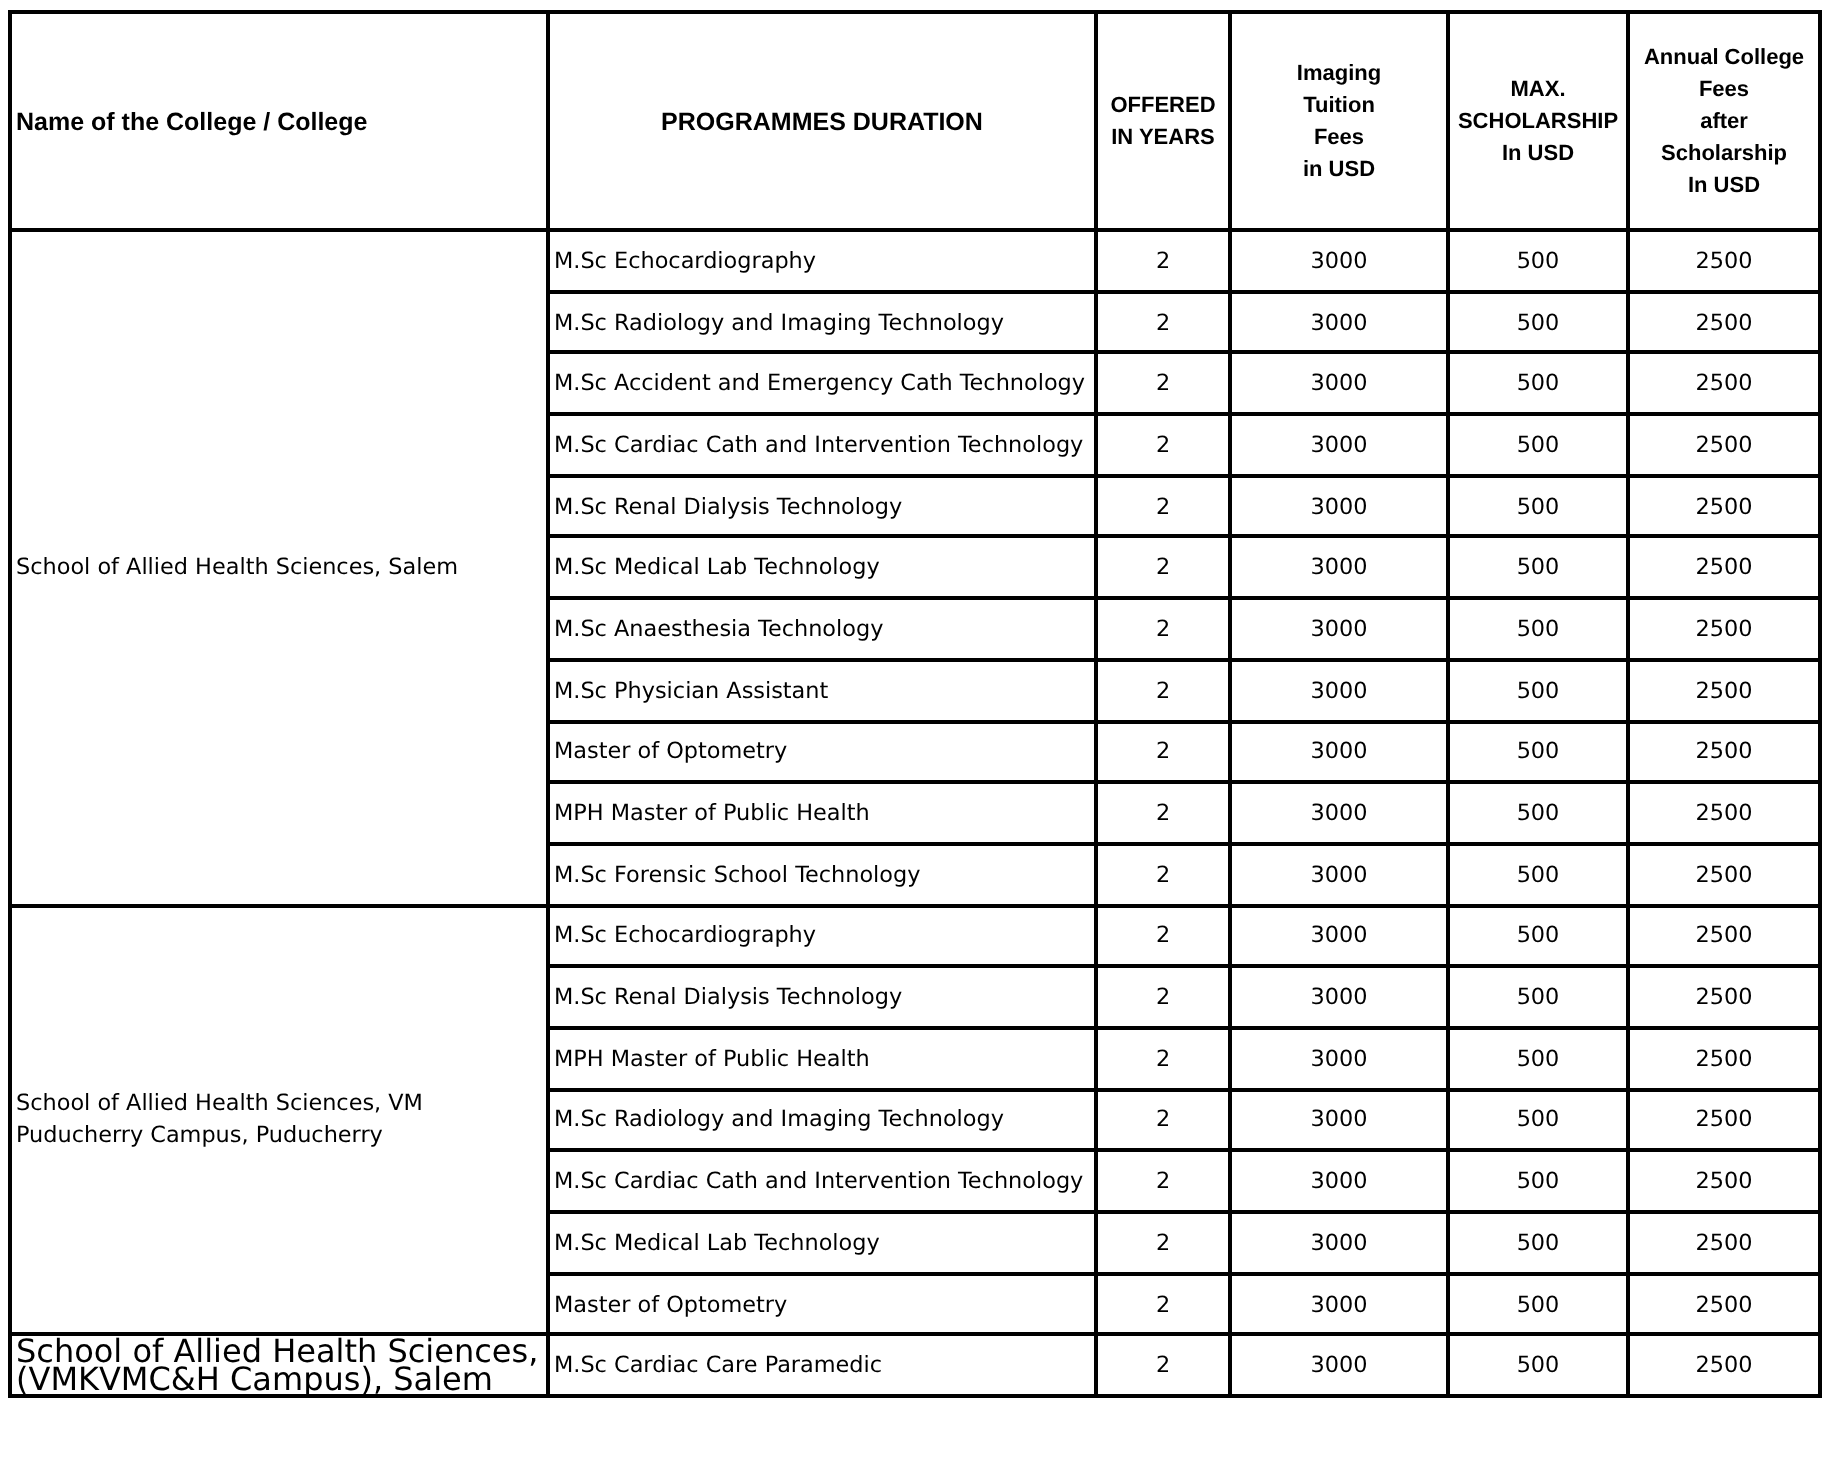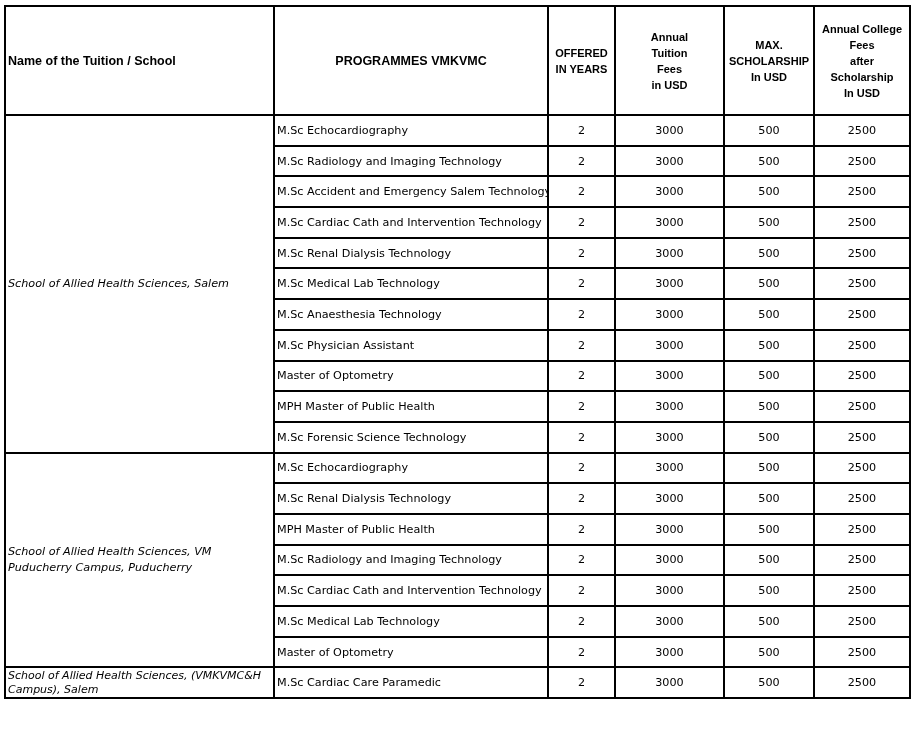--- a/index.html
+++ b/index.html
@@ -27,46 +27,46 @@
   }
   th.col-college { text-align: left; font-size: 12.5px; }
   th.col-program { font-size: 12.5px; }
   td {
     font-family: "DejaVu Sans", sans-serif;
     font-size: 11.2px;
     height: 28.7px;
     vertical-align: middle;
     white-space: nowrap;
   }
-  td.college { white-space: normal; line-height: 16px; vertical-align: middle; font-style: italic; }
+  td.college { white-space: normal; line-height: 16px; vertical-align: middle; }
   td.num { text-align: center; }
-  td.last-college { line-height: 14px; font-size: 11px; margin-left: 27px; }
+  td.last-college { line-height: 14px; font-size: 16px; margin-left: 27px; }
 </style>
 </head>
 <body>
 
 <table class="fees">
   <colgroup>
     <col style="width:269px">
     <col style="width:274px">
     <col style="width:67px">
     <col style="width:109px">
     <col style="width:90px">
     <col style="width:96px">
   </colgroup>
   <thead>
     <tr>
-      <th class="col-college">Name of the Tuition / School</th>
-      <th class="col-program">PROGRAMMES VMKVMC</th>
+      <th class="col-college">Name of the College / College</th>
+      <th class="col-program">PROGRAMMES DURATION</th>
       <th>
         <div>OFFERED</div>
         <div>IN YEARS</div>
       </th>
       <th>
-        <div>Annual</div>
+        <div>Imaging</div>
         <div>Tuition</div>
         <div>Fees</div>
         <div>in USD</div>
       </th>
       <th>
         <div>MAX.</div>
         <div>SCHOLARSHIP</div>
         <div>In USD</div>
       </th>
       <th>
@@ -88,21 +88,21 @@
         <td class="num">2500</td>
       </tr>
       <tr>
         <td>M.Sc Radiology and Imaging Technology</td>
         <td class="num">2</td>
         <td class="num">3000</td>
         <td class="num">500</td>
         <td class="num">2500</td>
       </tr>
       <tr>
-        <td>M.Sc Accident and Emergency Salem Technology</td>
+        <td>M.Sc Accident and Emergency Cath Technology</td>
         <td class="num">2</td>
         <td class="num">3000</td>
         <td class="num">500</td>
         <td class="num">2500</td>
       </tr>
       <tr>
         <td>M.Sc Cardiac Cath and Intervention Technology</td>
         <td class="num">2</td>
         <td class="num">3000</td>
         <td class="num">500</td>
@@ -144,21 +144,21 @@
         <td class="num">2500</td>
       </tr>
       <tr>
         <td>MPH Master of Public Health</td>
         <td class="num">2</td>
         <td class="num">3000</td>
         <td class="num">500</td>
         <td class="num">2500</td>
       </tr>
       <tr>
-        <td>M.Sc Forensic Science Technology</td>
+        <td>M.Sc Forensic School Technology</td>
         <td class="num">2</td>
         <td class="num">3000</td>
         <td class="num">500</td>
         <td class="num">2500</td>
       </tr>
       <tr>
         <td class="college" rowspan="7">School of Allied Health Sciences, VM Puducherry Campus, Puducherry</td>
         <td>M.Sc Echocardiography</td>
         <td class="num">2</td>
         <td class="num">3000</td>

